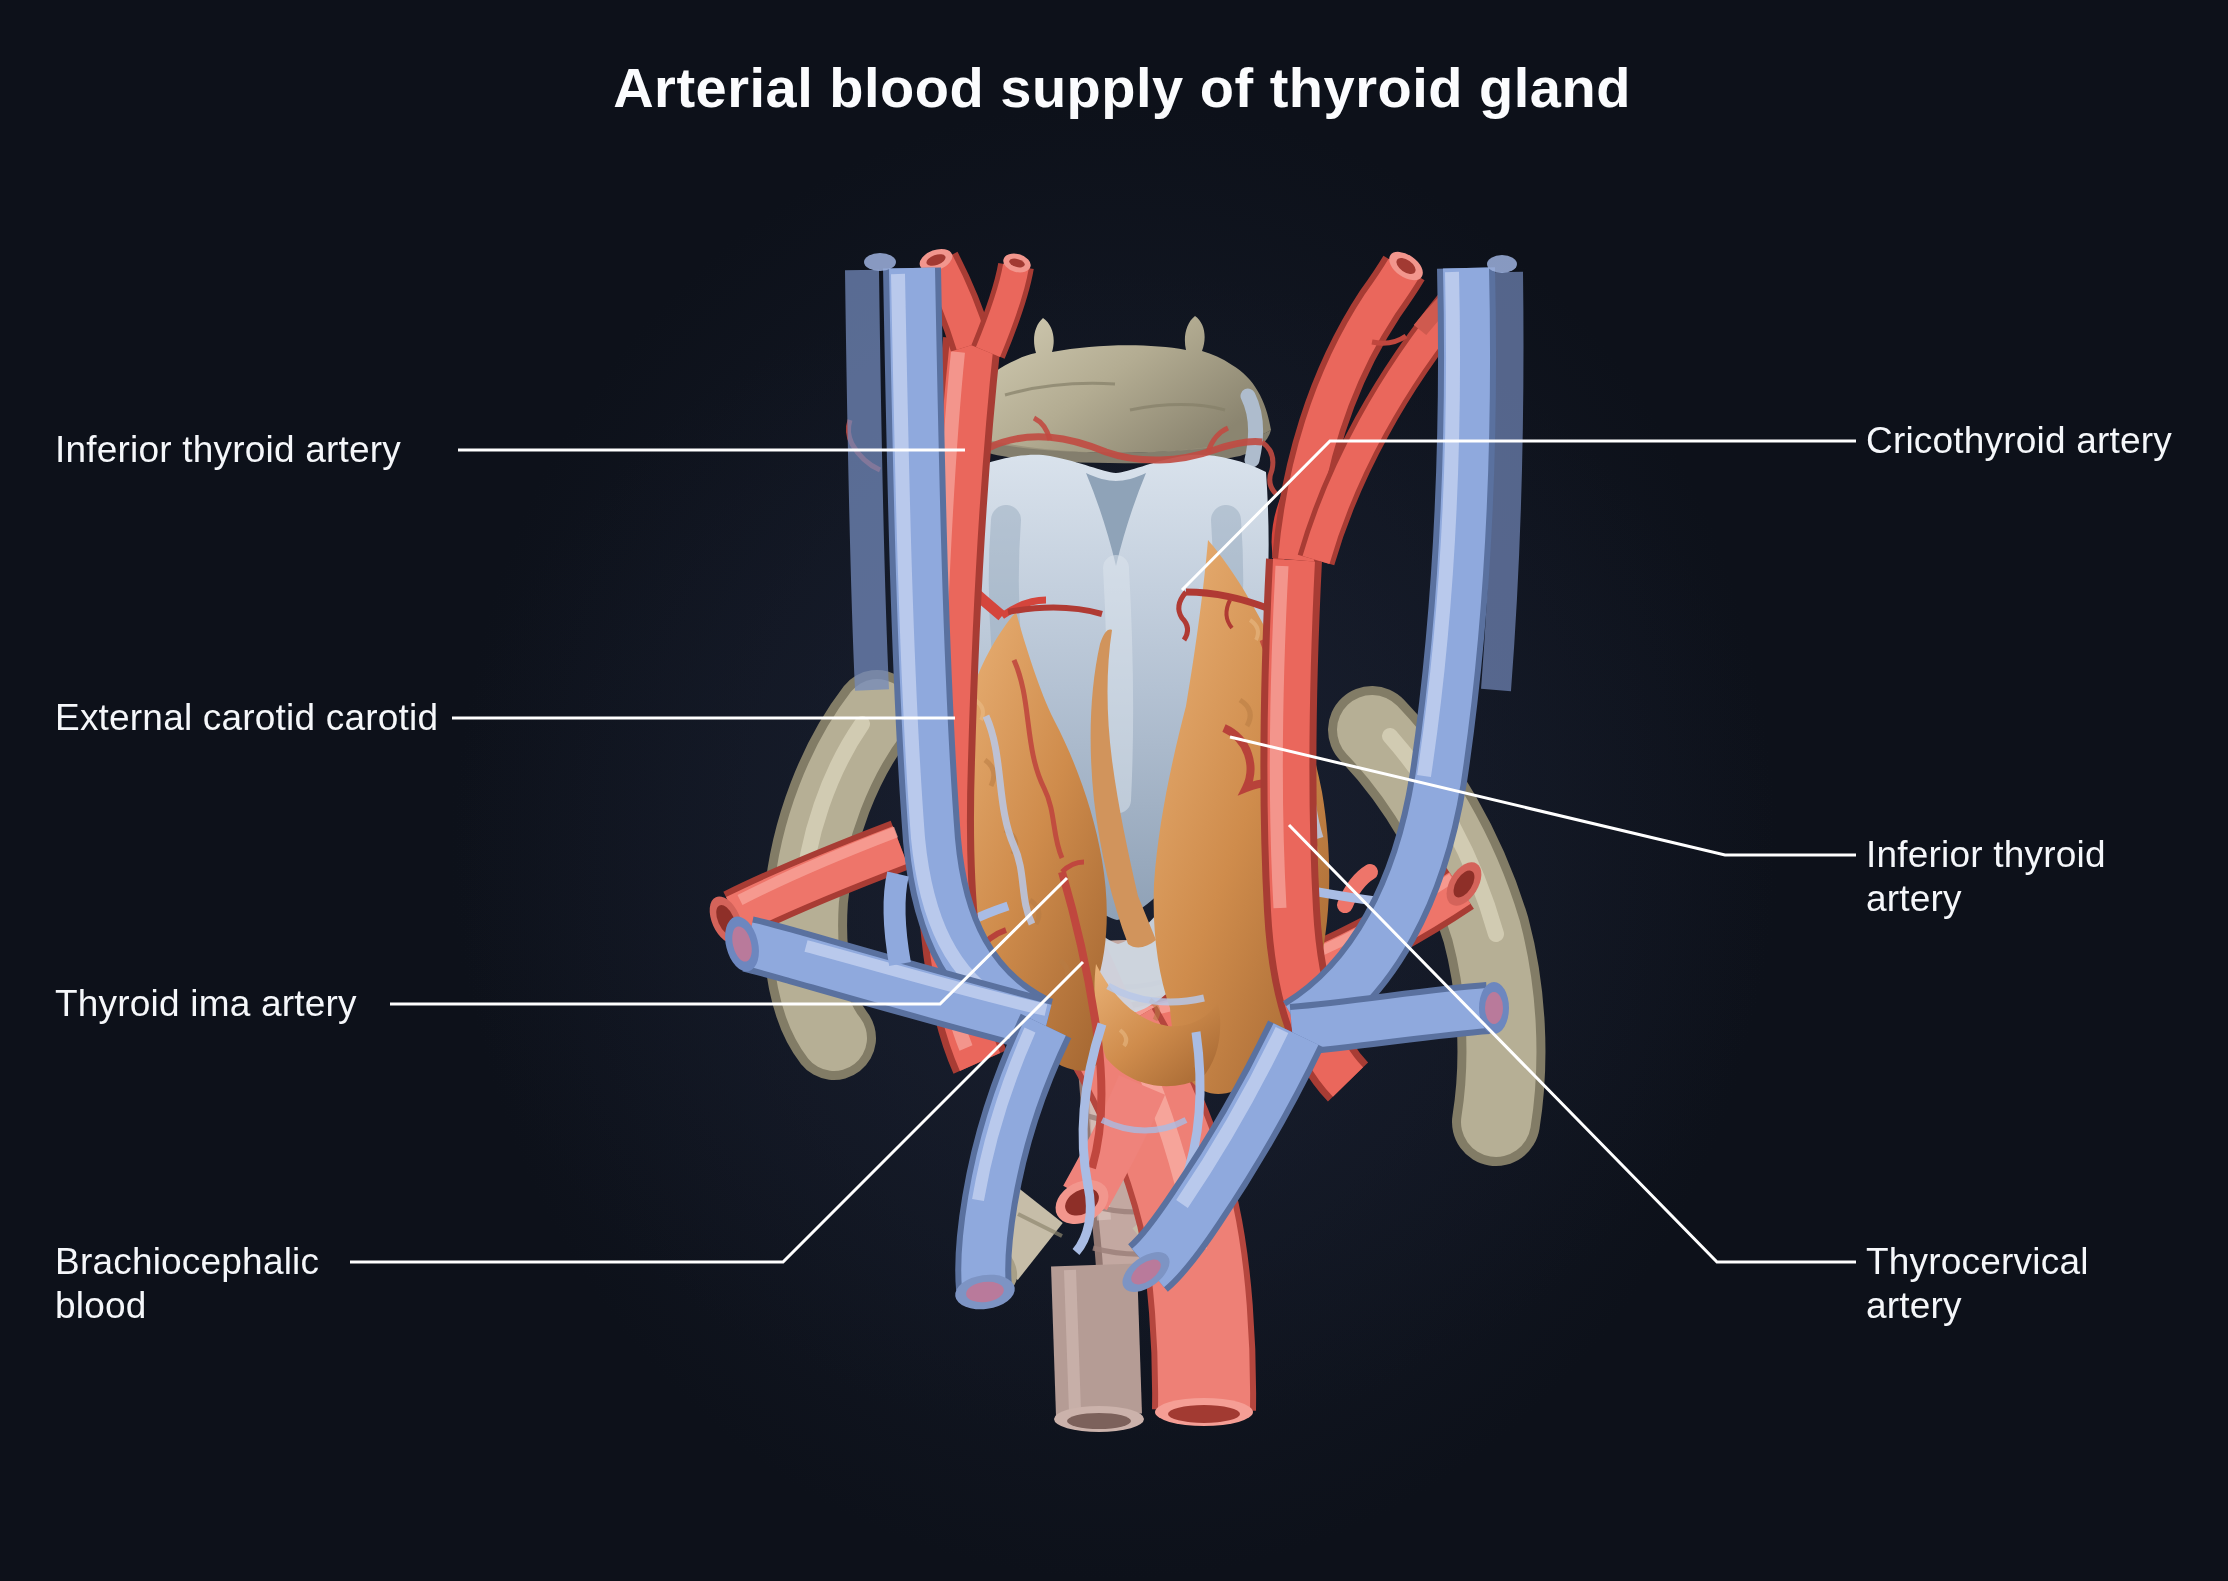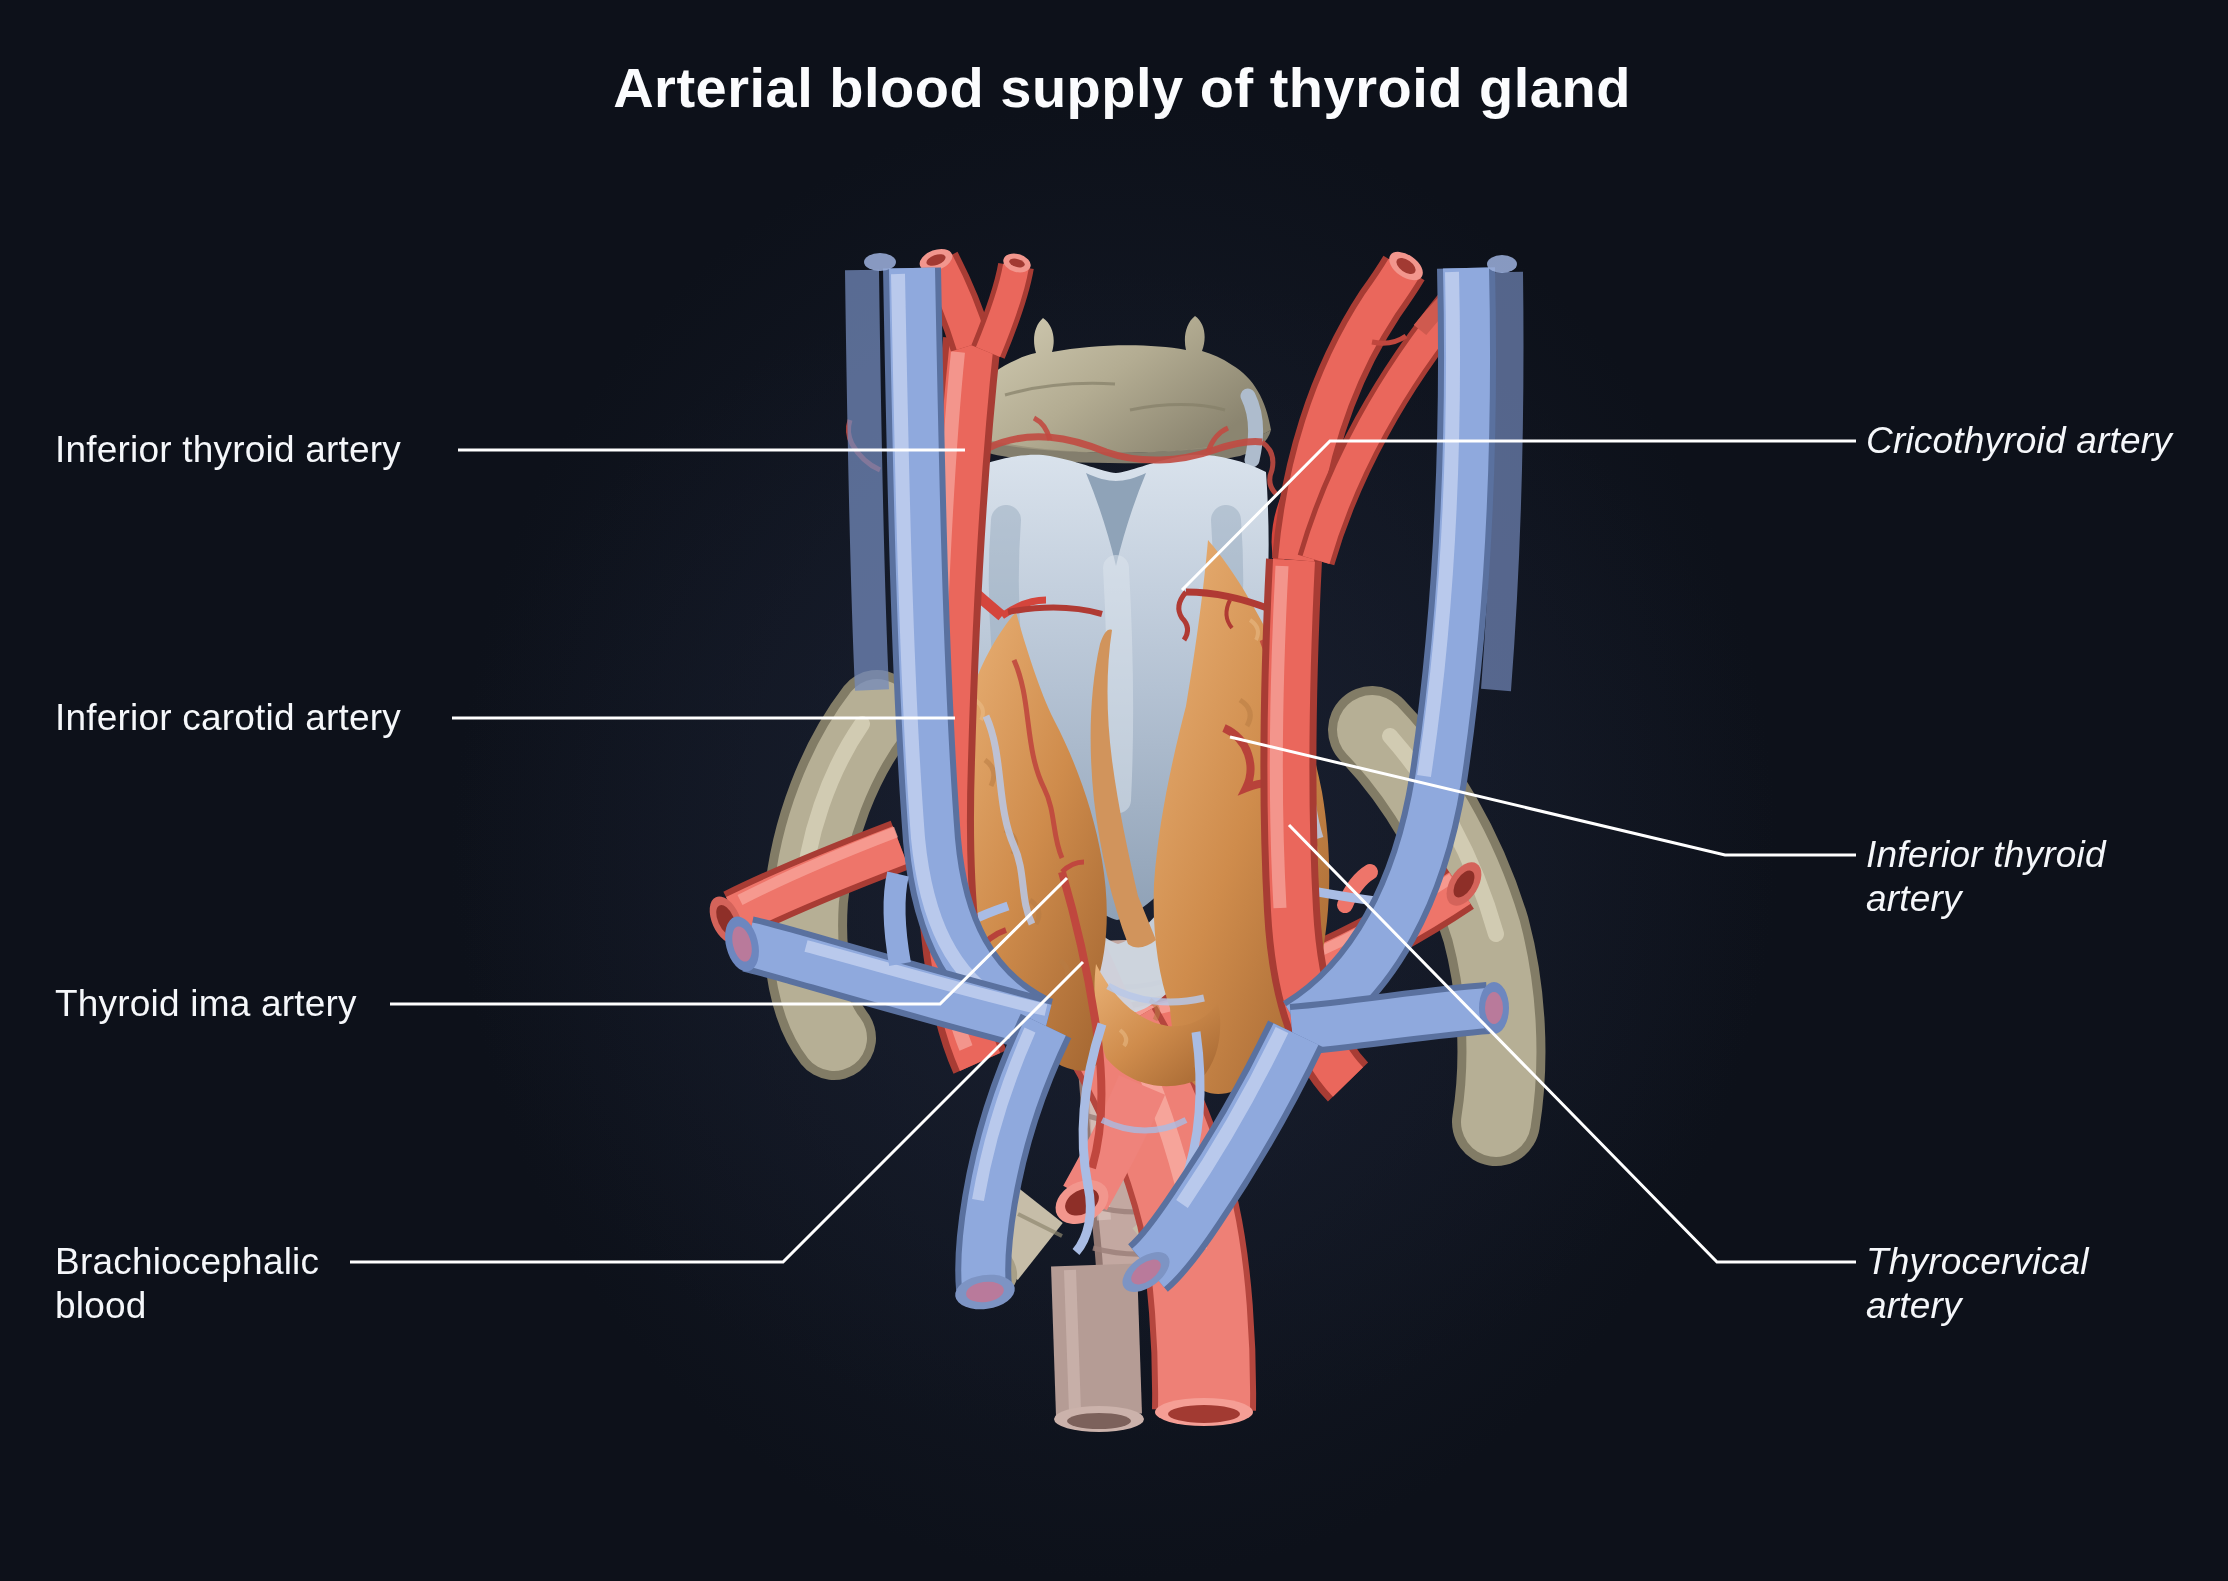--- a/index.html
+++ b/index.html
@@ -3,21 +3,21 @@
 <meta charset="utf-8">
 <style>
   html,body{margin:0;padding:0;background:#0d111a;}
   .canvas{position:relative;width:2228px;height:1581px;overflow:hidden;
           background:radial-gradient(ellipse 980px 860px at 50% 54%, #141927 0%, #0d111a 68%);
           font-family:"Liberation Sans",sans-serif;}
   .title{position:absolute;left:0;right:0;top:56px;margin:0;text-align:center;
          color:#fbfcfe;font:700 56px/1.15 "Liberation Sans",sans-serif;letter-spacing:.5px;padding-left:16px;}
   svg.art,svg.leads{position:absolute;left:0;top:0;}
   .lbl{position:absolute;color:#f5f7fa;font:400 37px/44px "Liberation Sans",sans-serif;letter-spacing:.2px;}
-  .lbl.right{width:320px;font-style:italic;}
+  .lbl.right{width:320px;}
 </style>
 </head>
 <body>
 
 <div class="canvas">
 
   <h1 class="title">Arterial blood supply of thyroid gland</h1>
 
   <svg class="art" width="2228" height="1581" viewBox="0 0 2228 1581">
     <defs>
@@ -270,20 +270,20 @@
       <polyline points="452,718 955,718"></polyline>
       <polyline points="390,1004 940,1004 1067,878"></polyline>
       <polyline points="350,1262 783,1262 1083,962"></polyline>
       <polyline points="1856,441 1330,441 1182,590"></polyline>
       <polyline points="1856,855 1725,855 1230,737"></polyline>
       <polyline points="1856,1262 1717,1262 1289,825"></polyline>
     </g>
   </svg>
 
   <div class="lbl" style="left:55px;top:428px;white-space:nowrap">Inferior thyroid artery</div>
-  <div class="lbl" style="left:55px;top:696px;white-space:nowrap">Inferior carotid artery</div>
+  <div class="lbl" style="left:55px;top:696px;white-space:nowrap">External carotid carotid</div>
   <div class="lbl" style="left:55px;top:982px;white-space:nowrap">Thyroid ima artery</div>
   <div class="lbl" style="left:55px;top:1240px;width:300px">Brachiocephalic blood</div>
   <div class="lbl right" style="left:1866px;top:419px">Cricothyroid artery</div>
   <div class="lbl right" style="left:1866px;top:833px">Inferior thyroid artery</div>
   <div class="lbl right" style="left:1866px;top:1240px">Thyrocervical artery</div>
 
 </div>
 
 </body></html>

